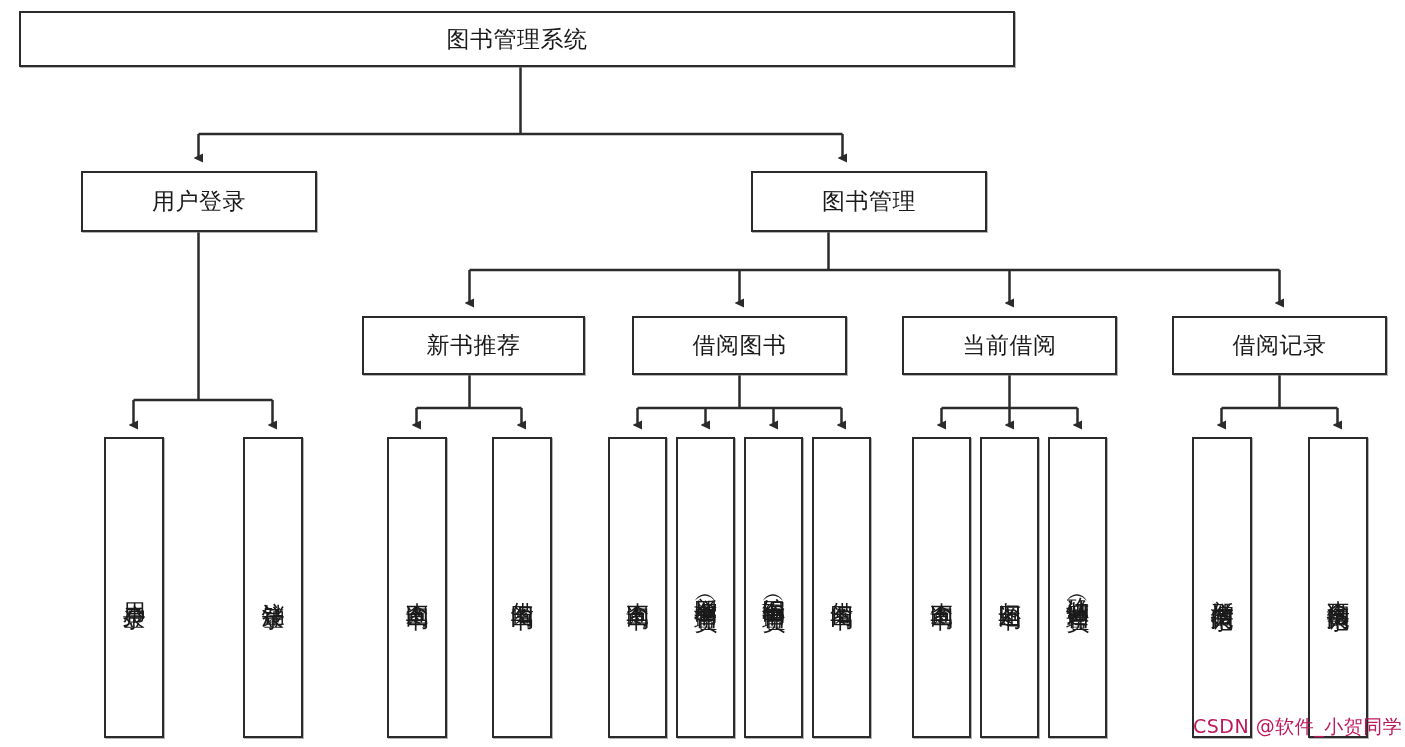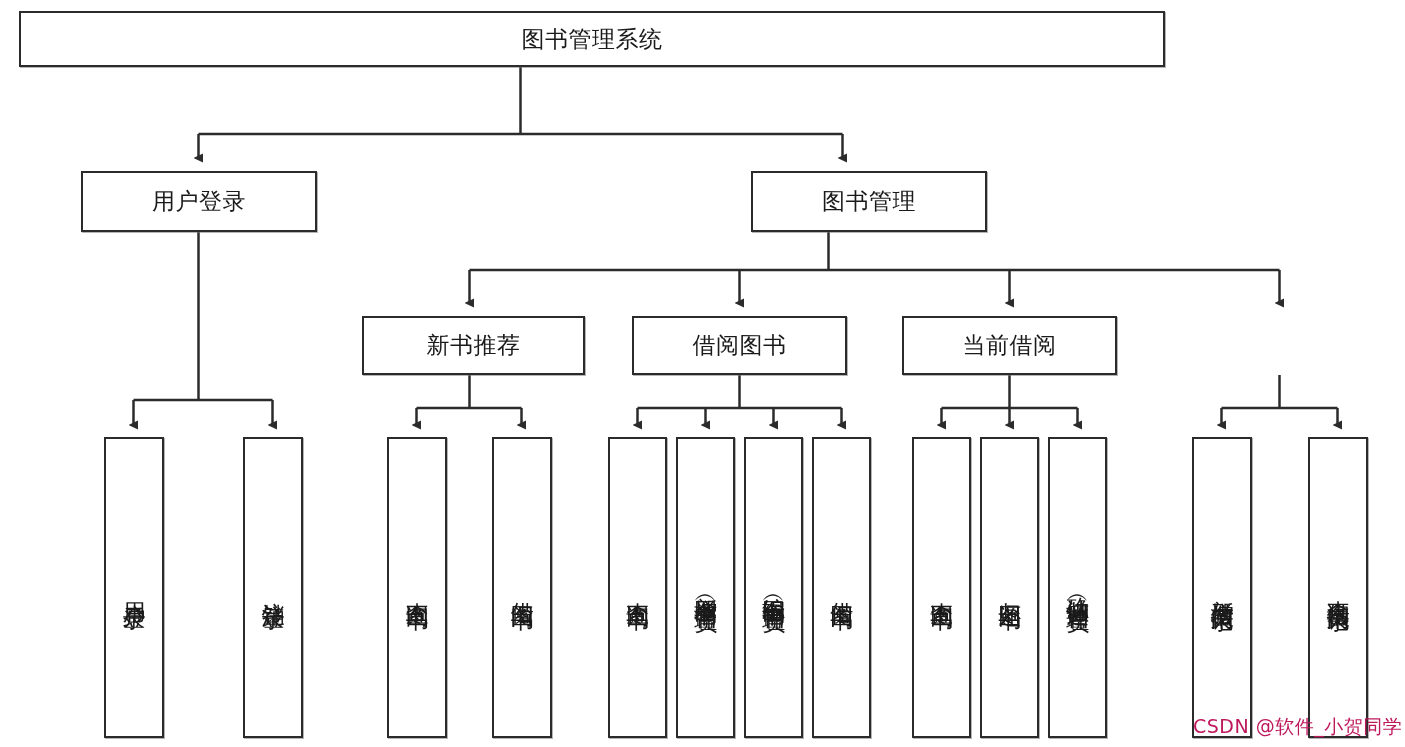--- a/index.html
+++ b/index.html
@@ -113,39 +113,42 @@
       <path d="M 1009.5 408 L 1009.5 425" marker-end="url(#arrow)"></path>
       <path d="M 1077.5 408 L 1077.5 425" marker-end="url(#arrow)"></path>
 
       <path d="M 1279.5 375 L 1279.5 408"></path>
       <path d="M 1221.5 408 L 1337.5 408"></path>
       <path d="M 1221.5 408 L 1221.5 425" marker-end="url(#arrow)"></path>
       <path d="M 1337.5 408 L 1337.5 425" marker-end="url(#arrow)"></path>
     </g>
   </svg>
 
-  <div class="node h" style="left:19px; top:11px; width:1146px; height:56px;">
+  <div class="node h" style="left:19px; top:11px; width:996px; height:56px;">
     <span>图书管理系统</span>
   </div>
 
   <div class="node h" style="left:81px; top:171px; width:236px; height:61px;">
     <span>用户登录</span>
   </div>
   <div class="node h" style="left:711px; top:171px; width:236px; height:61px;margin-left:40px;">
     <span>图书管理</span>
   </div>
 
   <div class="node h" style="left:362px; top:316px; width:223px; height:59px;">
     <span>新书推荐</span>
   </div>
   <div class="node h" style="left:632px; top:316px; width:215px; height:59px;">
     <span>借阅图书</span>
   </div>
   <div class="node h" style="left:902px; top:316px; width:215px; height:59px;">
     <span>当前借阅</span>
+  </div>
+  <div class="node h" style="left:1172px; top:316px; width:215px; height:59px;">
+    <span>借阅记录</span>
   </div>
 
   <div class="node v" style="left:104px; top:437px; width:60px; height:301px;">
     <span class="vtext">用户登录</span>
   </div>
   <div class="node v" style="left:243px; top:437px; width:60px; height:301px;">
     <span class="vtext">注销登录</span>
   </div>
 
   <div class="node v" style="left:387px; top:437px; width:60px; height:301px;">

